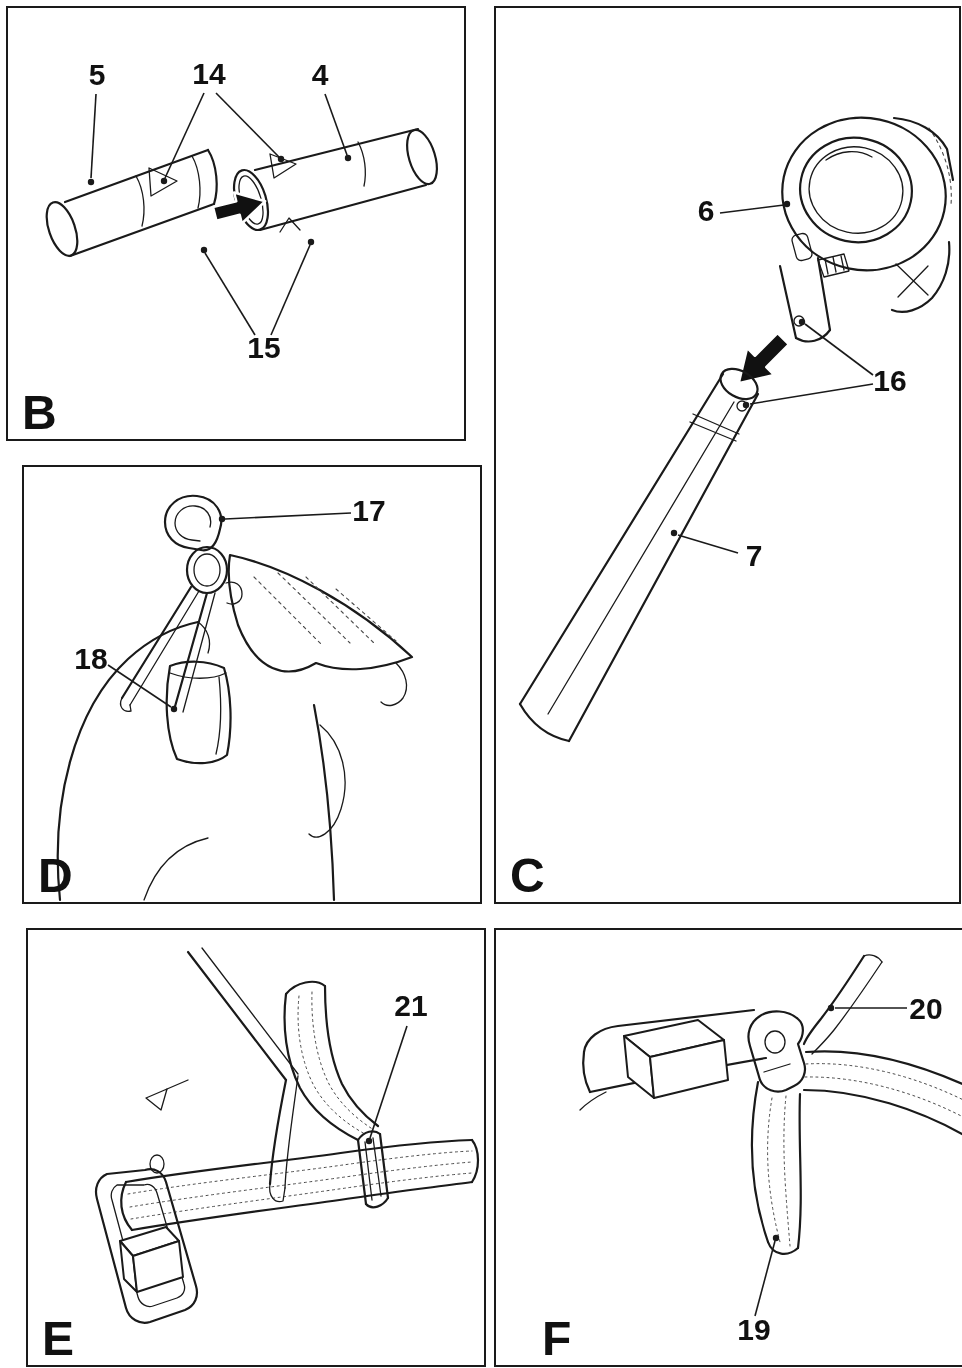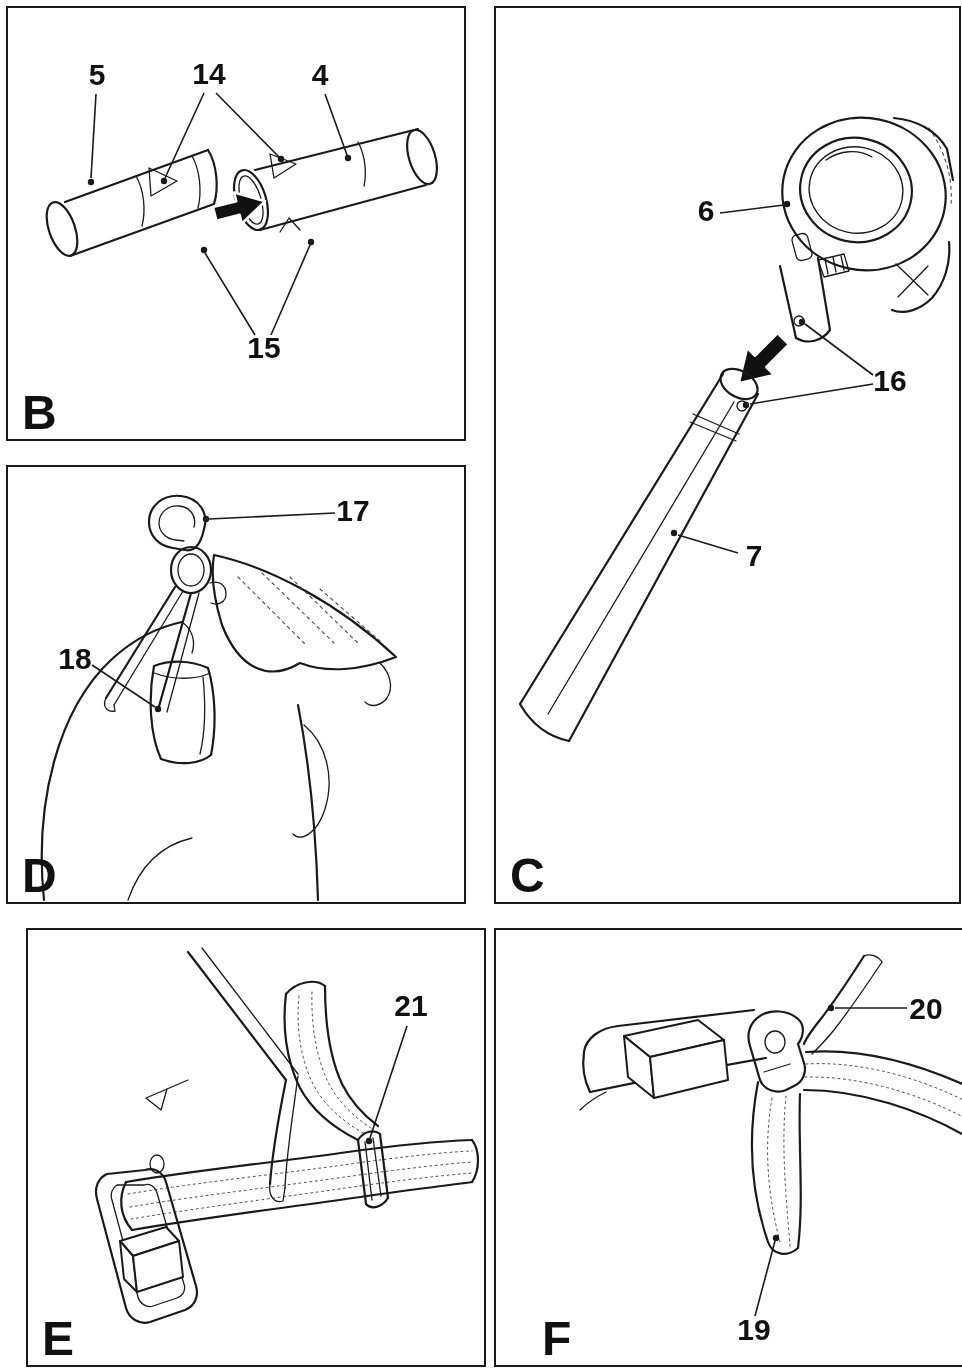--- a/index.html
+++ b/index.html
@@ -6,21 +6,21 @@
   .page {
     position:relative; width:962px; height:1368px; background:#ffffff;
     font-family:"Liberation Sans", sans-serif; overflow:hidden;
   }
   .panel {
     position:absolute; background:#ffffff; border:2px solid #1a1a1a;
   }
   .panel svg { display:block; width:100%; height:100%; }
   #panel-b { left:6px;   top:6px;   width:456px; height:431px; }
   #panel-c { left:494px; top:6px;   width:463px; height:894px; }
-  #panel-d { left:6px;   top:465px; width:456px; height:435px; }
+  #panel-d { left:22px;   top:465px; width:456px; height:435px; }
   #panel-e { left:6px;   top:928px; width:456px; height:435px;margin-left:20px; }
   #panel-f { left:494px; top:928px; width:463px; height:435px;padding-left:32px; }
 
   .draw   { stroke:#1a1a1a; fill:none; stroke-width:2.2; stroke-linecap:round; stroke-linejoin:round; }
   .thin   { stroke-width:1.3; }
   .tex    { stroke:#4a4a4a; fill:none; stroke-width:1; stroke-dasharray:2 3.5; }
   .hatch  { stroke:#4a4a4a; fill:none; stroke-width:1.1; stroke-dasharray:3 4; }
   .leader { stroke:#1a1a1a; fill:none; stroke-width:1.6; }
   .dot    { fill:#1a1a1a; stroke:none; }
   .solid-arrow { fill:#111111; stroke:#ffffff; stroke-width:2.5; stroke-linejoin:round; }

